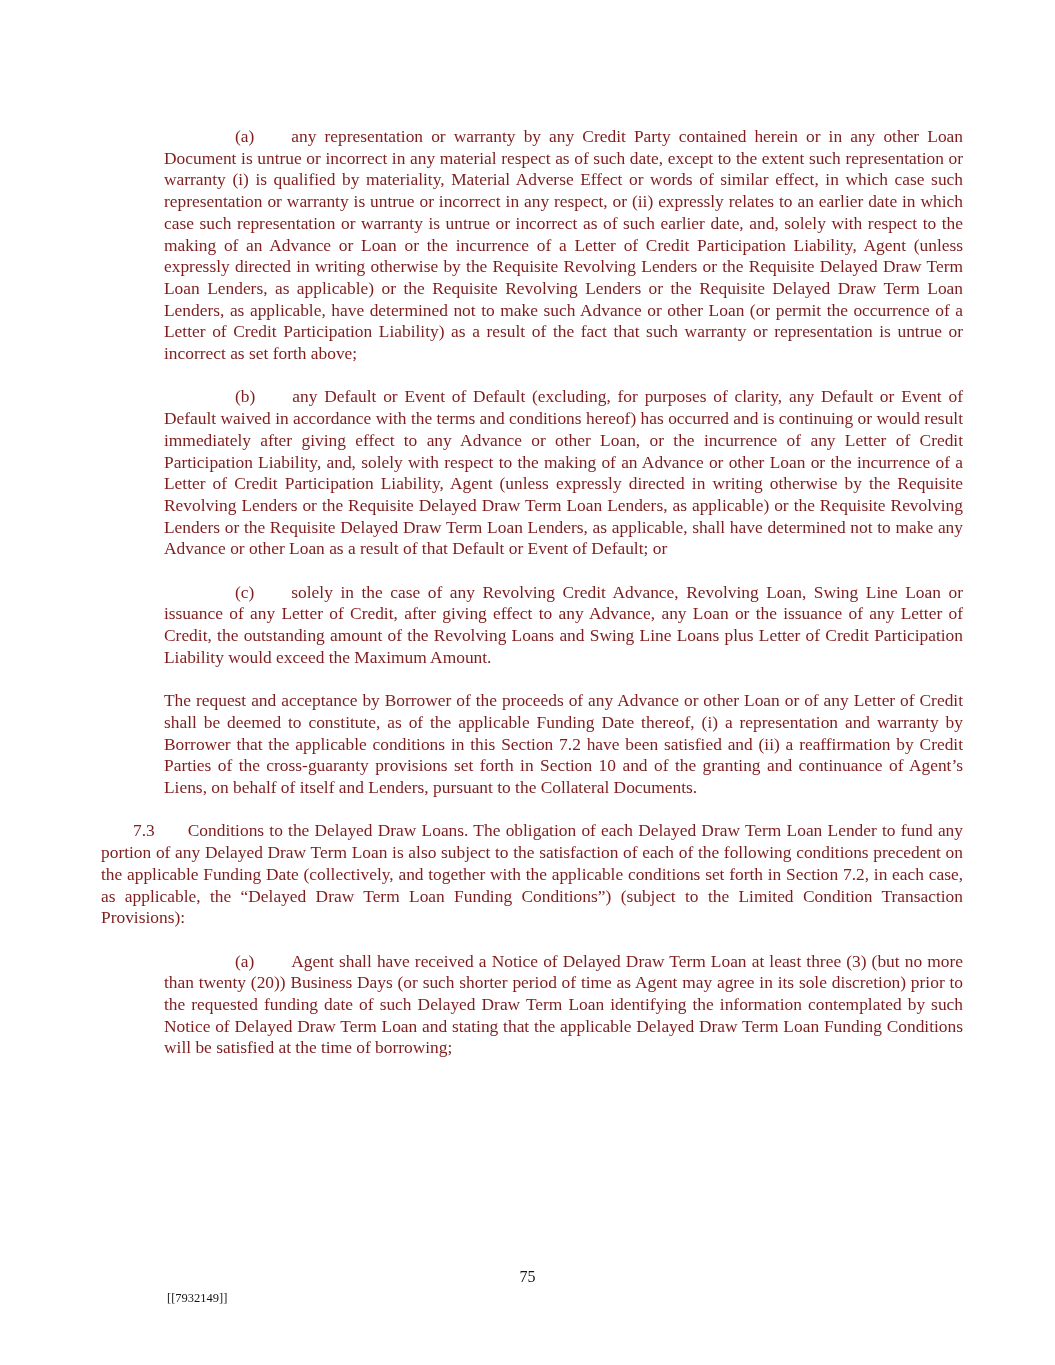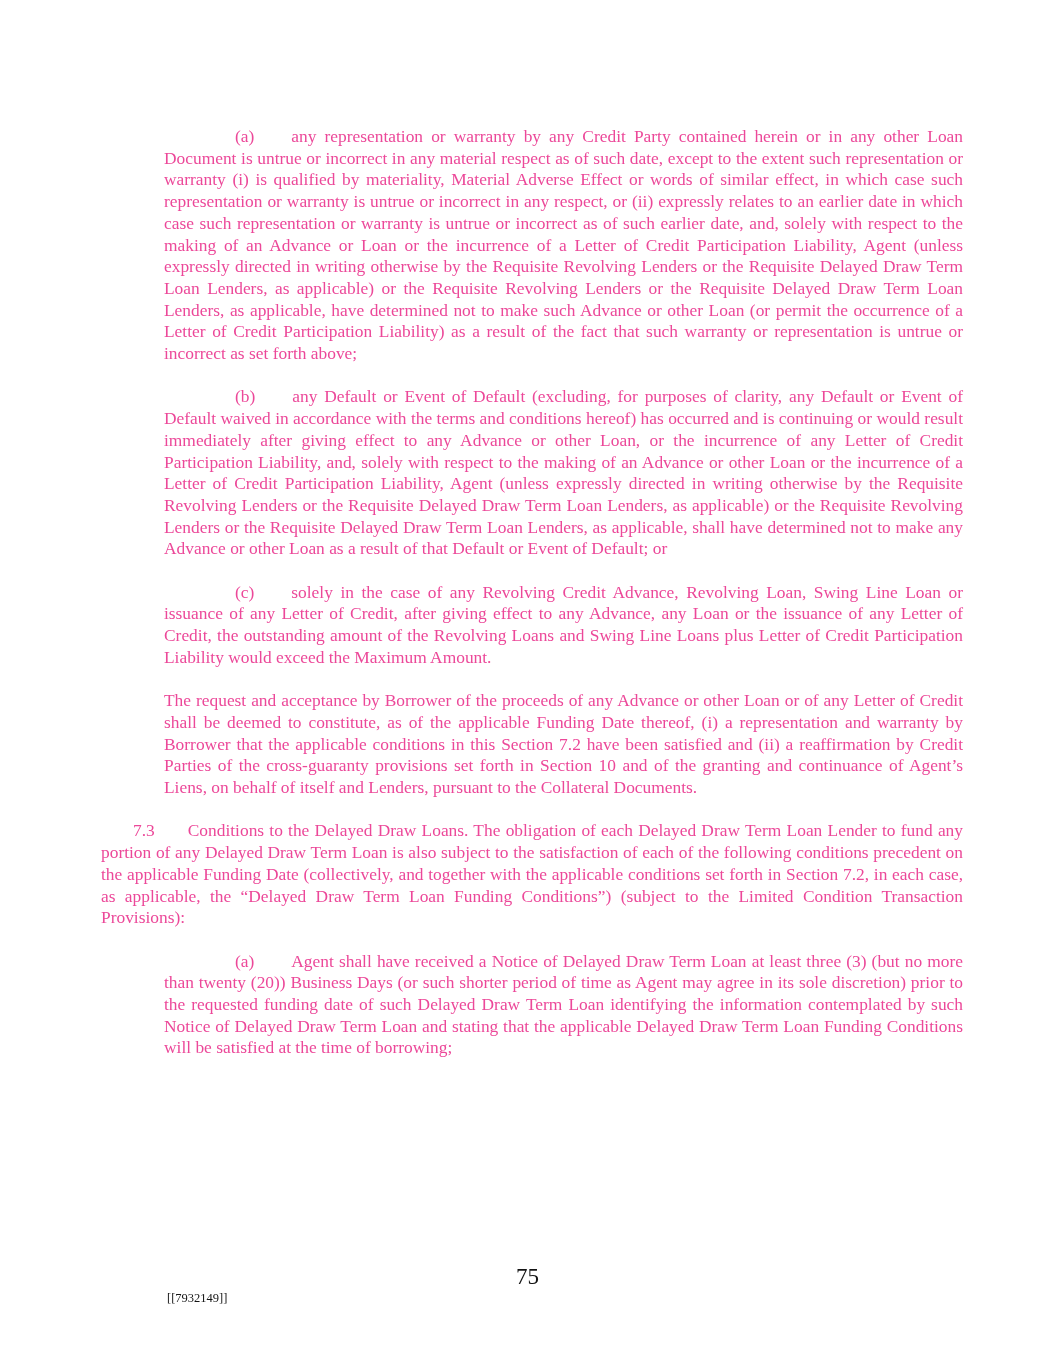--- a/index.html
+++ b/index.html
@@ -20,21 +20,21 @@
     position: absolute;
     left: 101px;
     top: 126px;
     width: 862px;
   }
   p.para {
     margin: 0 0 21.7px 0;
     font-size: 17.4px;
     line-height: 21.7px;
     text-align: justify;
-    color: #ec4899;
+    color: #7f1d1d;
   }
   p.para.indented {
     margin-left: 63px;
   }
   p.para.labeled.indented {
     text-indent: 71px;
   }
   p.para.labeled.section {
     text-indent: 32px;
   }
@@ -47,21 +47,21 @@
   }
   span.u {
     text-underline-offset: 2px;
   }
   .page-number {
     position: absolute;
     top: 1266px;
     left: 0;
     width: 1055px;
     text-align: center;
-    font-size: 23px;
+    font-size: 16px;
     line-height: 21.7px;
     color: #141414;
   }
   .doc-tag {
     position: absolute;
     top: 1291px;
     left: 123px;
     font-size: 12.5px;
     line-height: 15px;
     color: #141414;

